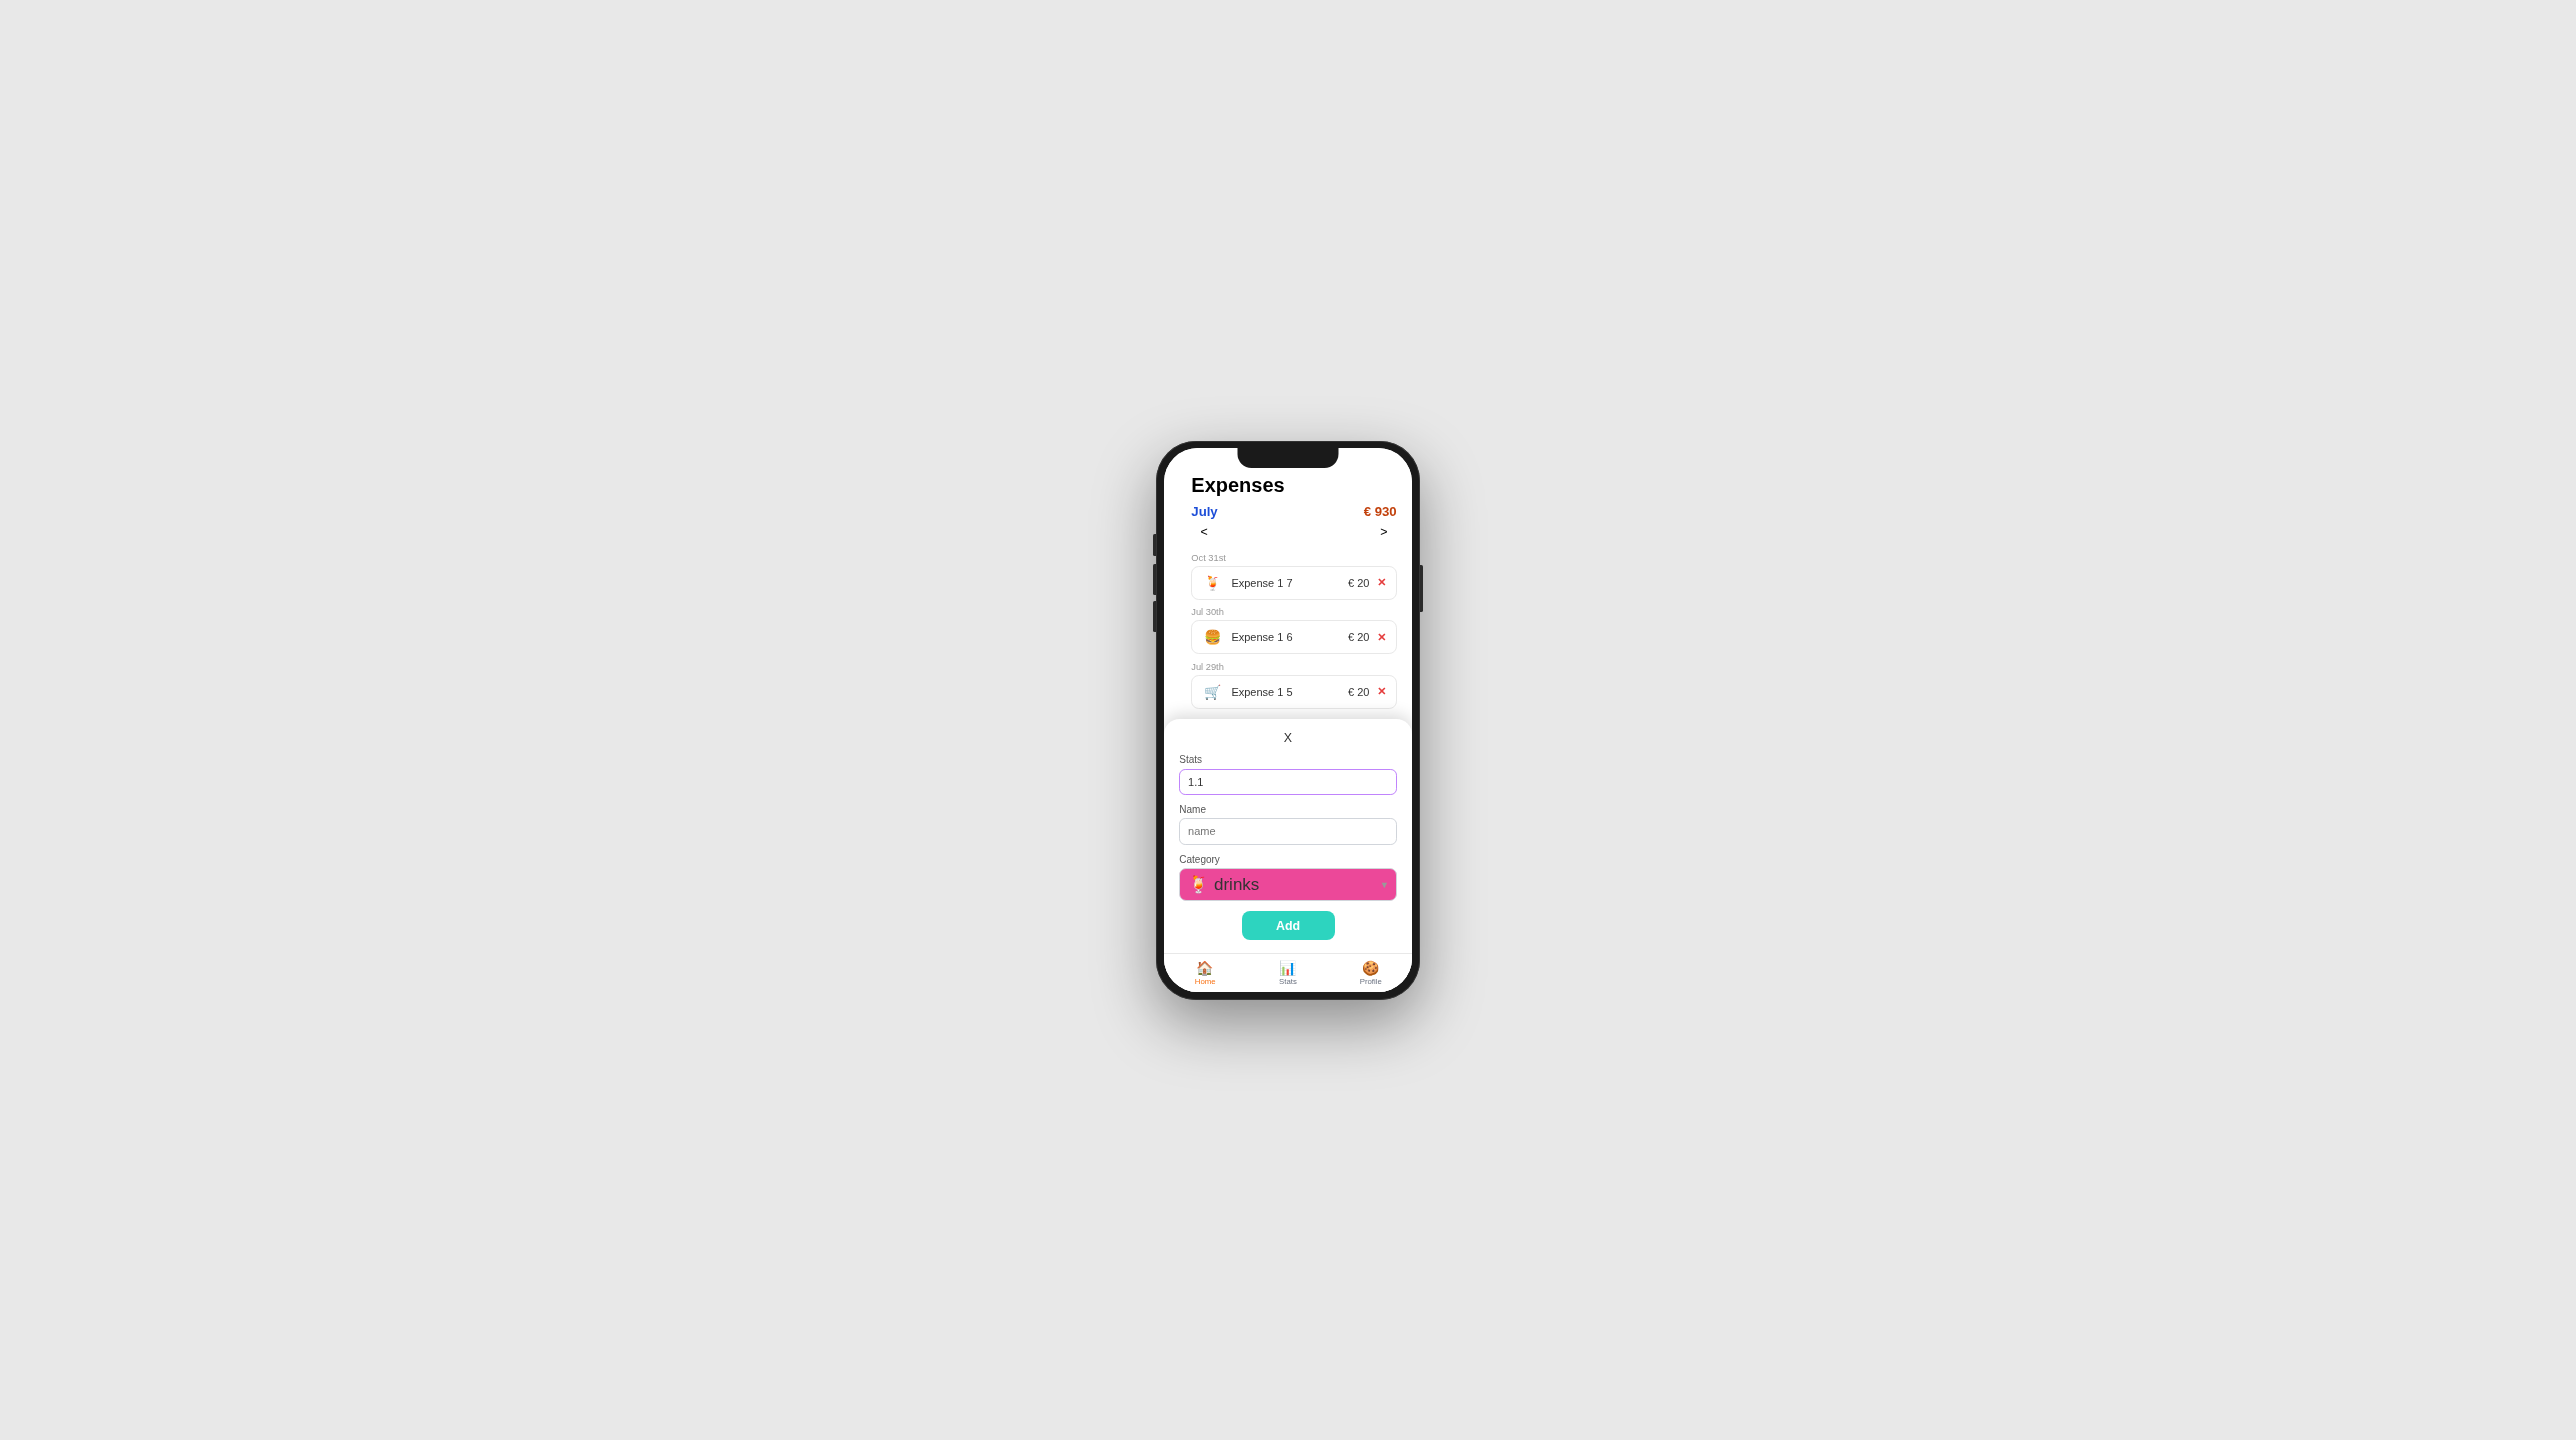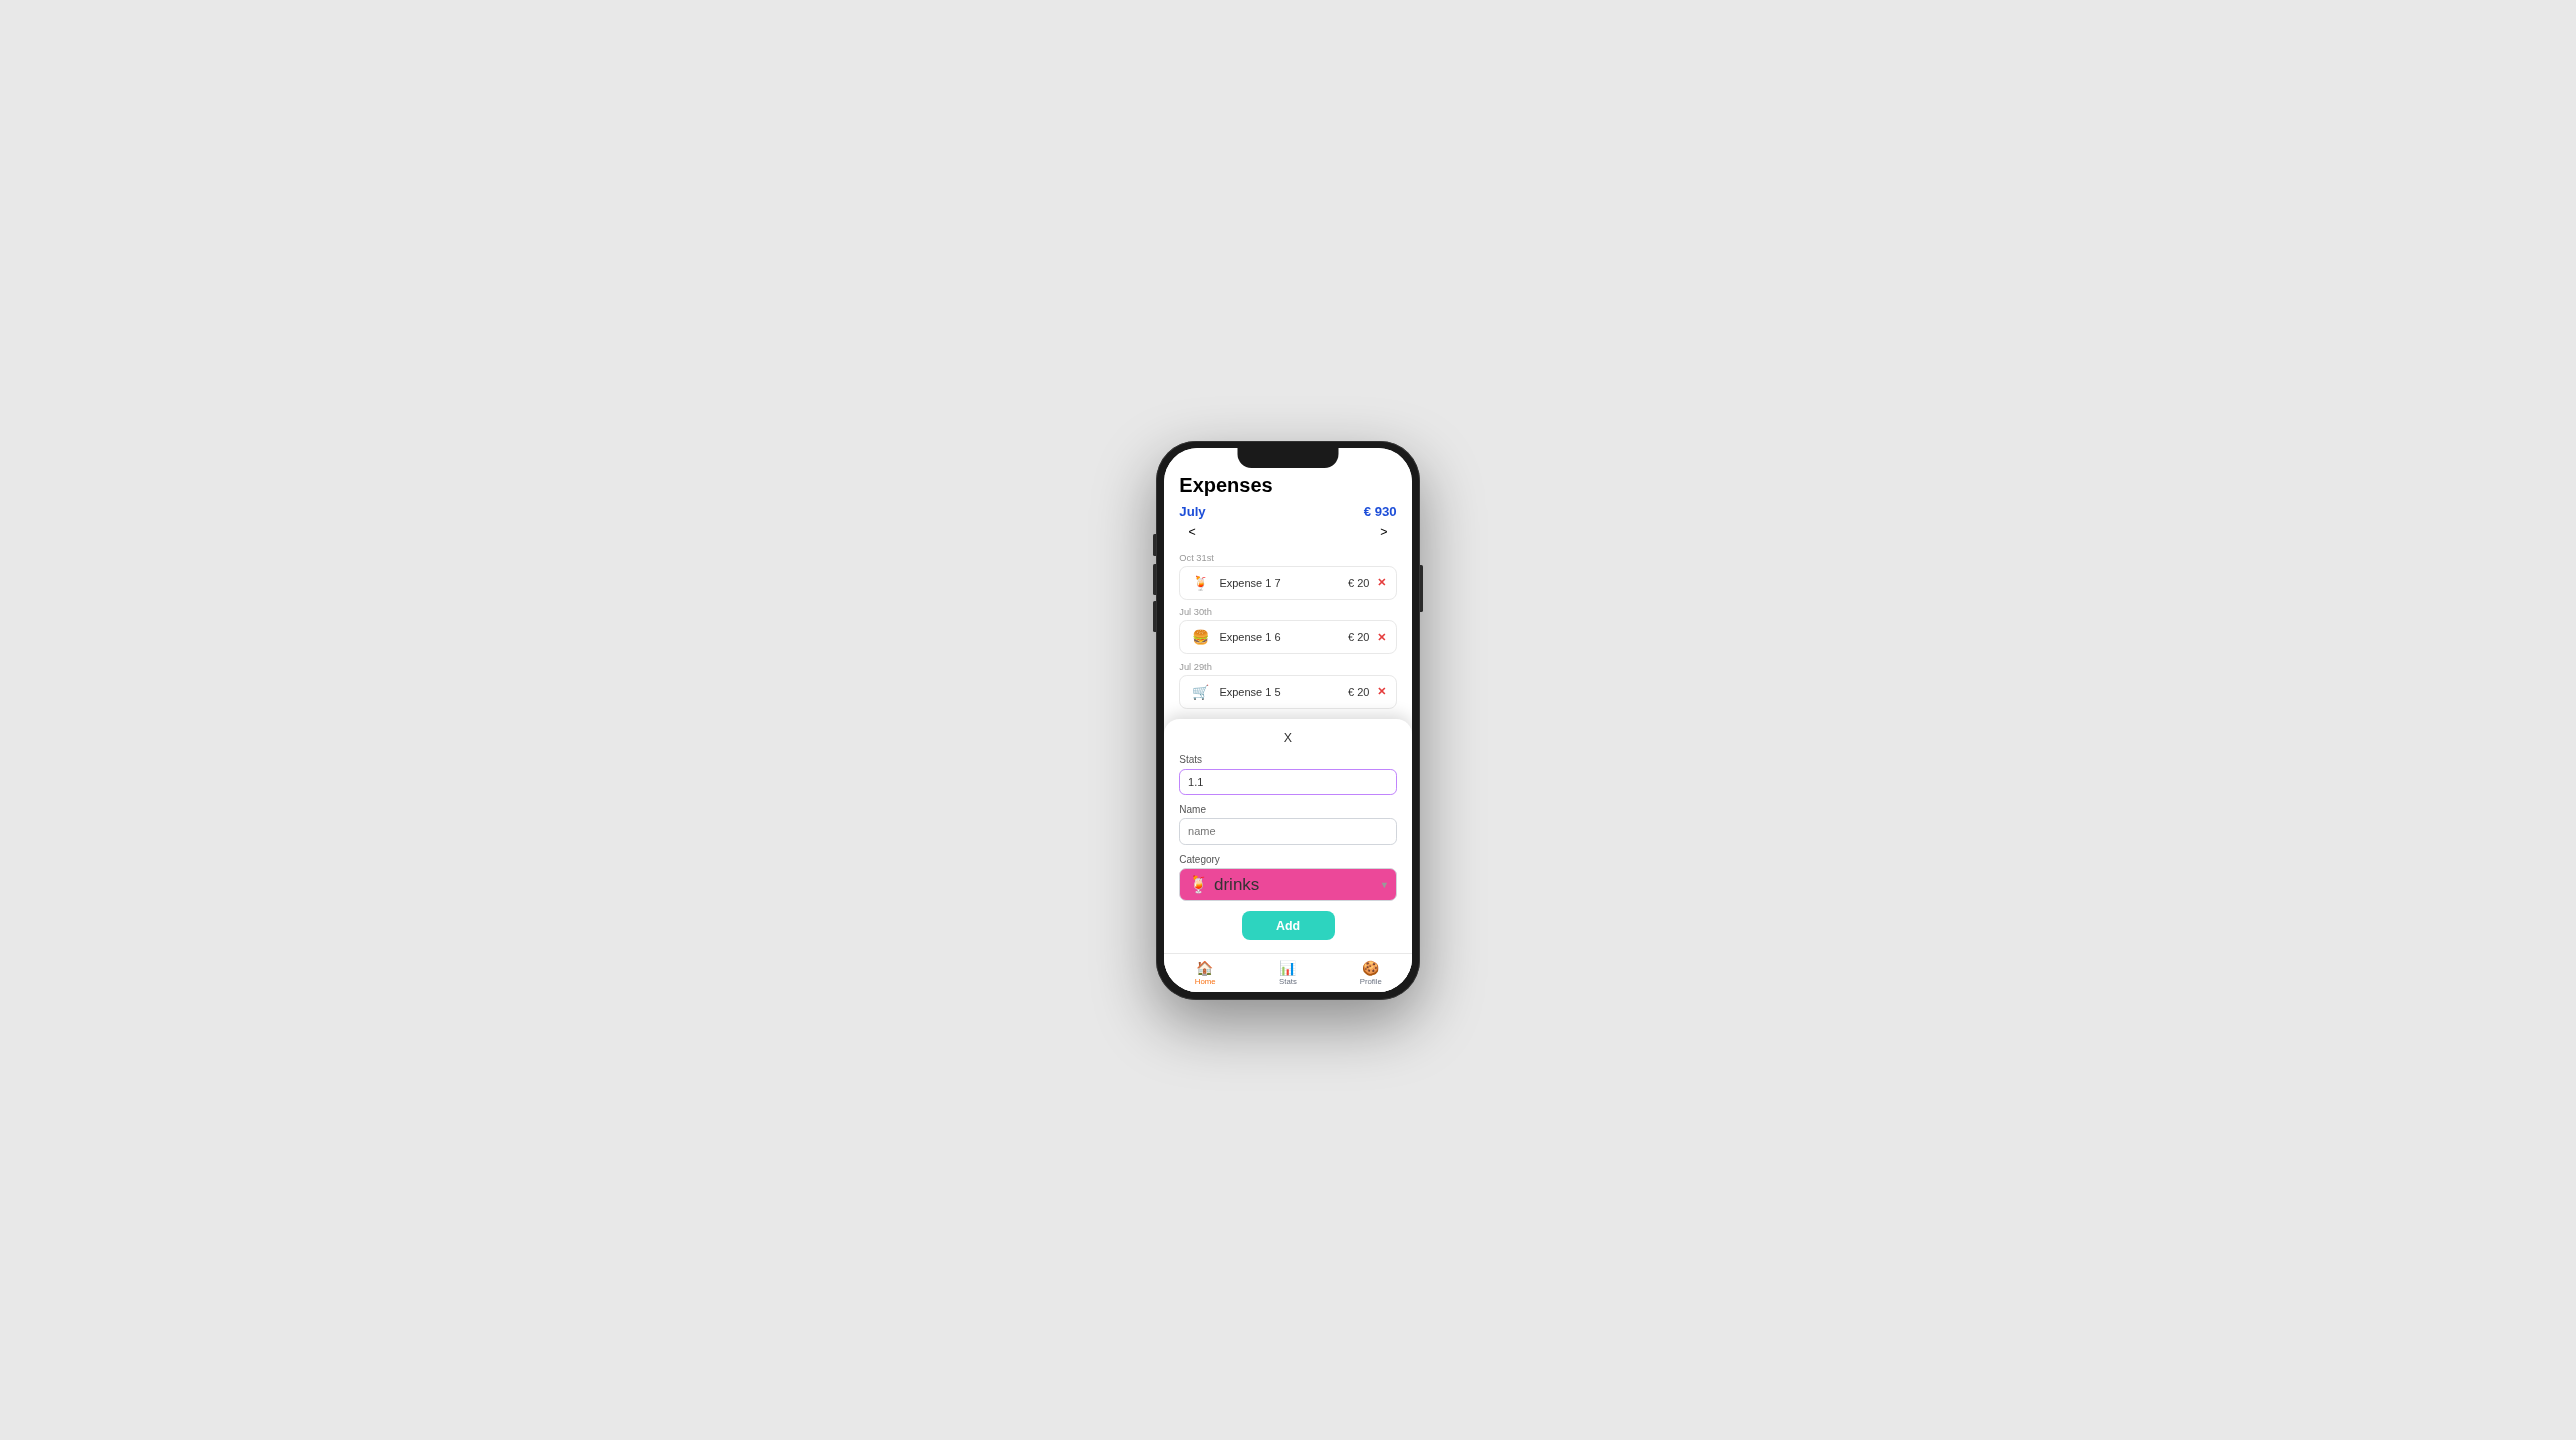--- a/index.html
+++ b/index.html
@@ -57,20 +57,21 @@
     .status-bar {
       height: 23px;
       flex-shrink: 0;
     }
 
     .content-area {
       flex: 1;
       overflow-y: auto;
       padding: 0 15.5px;
       padding-bottom: 0;
+      margin-left: 12px;
     }
 
     .page-title {
       font-size: 20px;
       font-weight: 700;
       color: #000;
       margin-top: 3.1px;
       margin-bottom: 6.2px;
     }
 
@@ -83,21 +84,21 @@
 
     .month-label {
       font-size: 13.2px;
       font-weight: 600;
       color: #1d4ed8;
     }
 
     .month-total {
       font-size: 13.2px;
       font-weight: 600;
-      color: #1d4ed8;
+      color: #c2410c;
     }
 
     .nav-row {
       display: flex;
       justify-content: space-between;
       align-items: center;
       margin-bottom: 11px;
       padding: 0 3.1px;
     }
 

